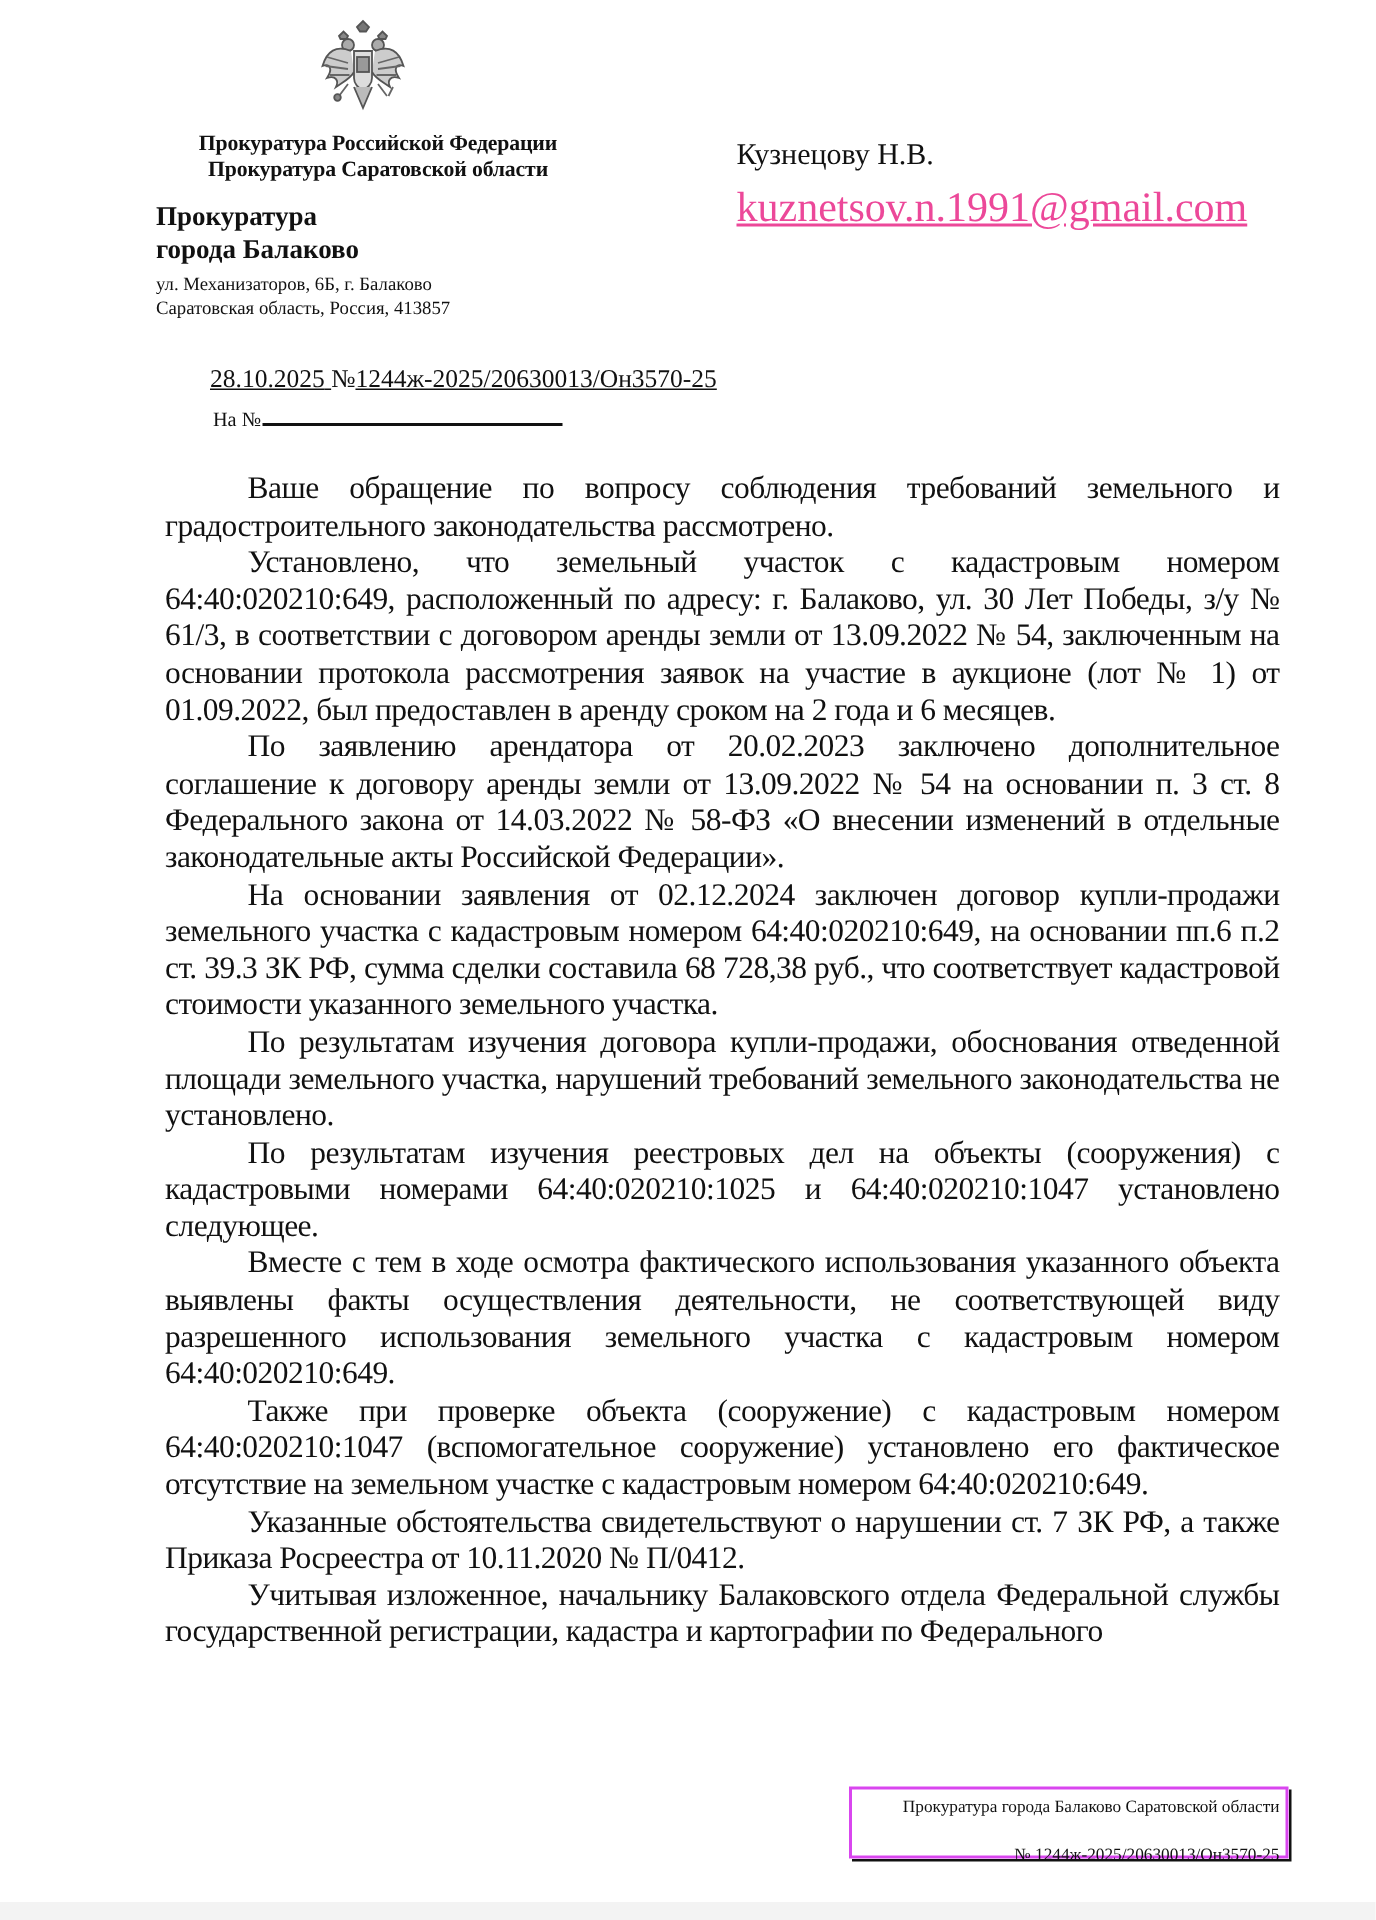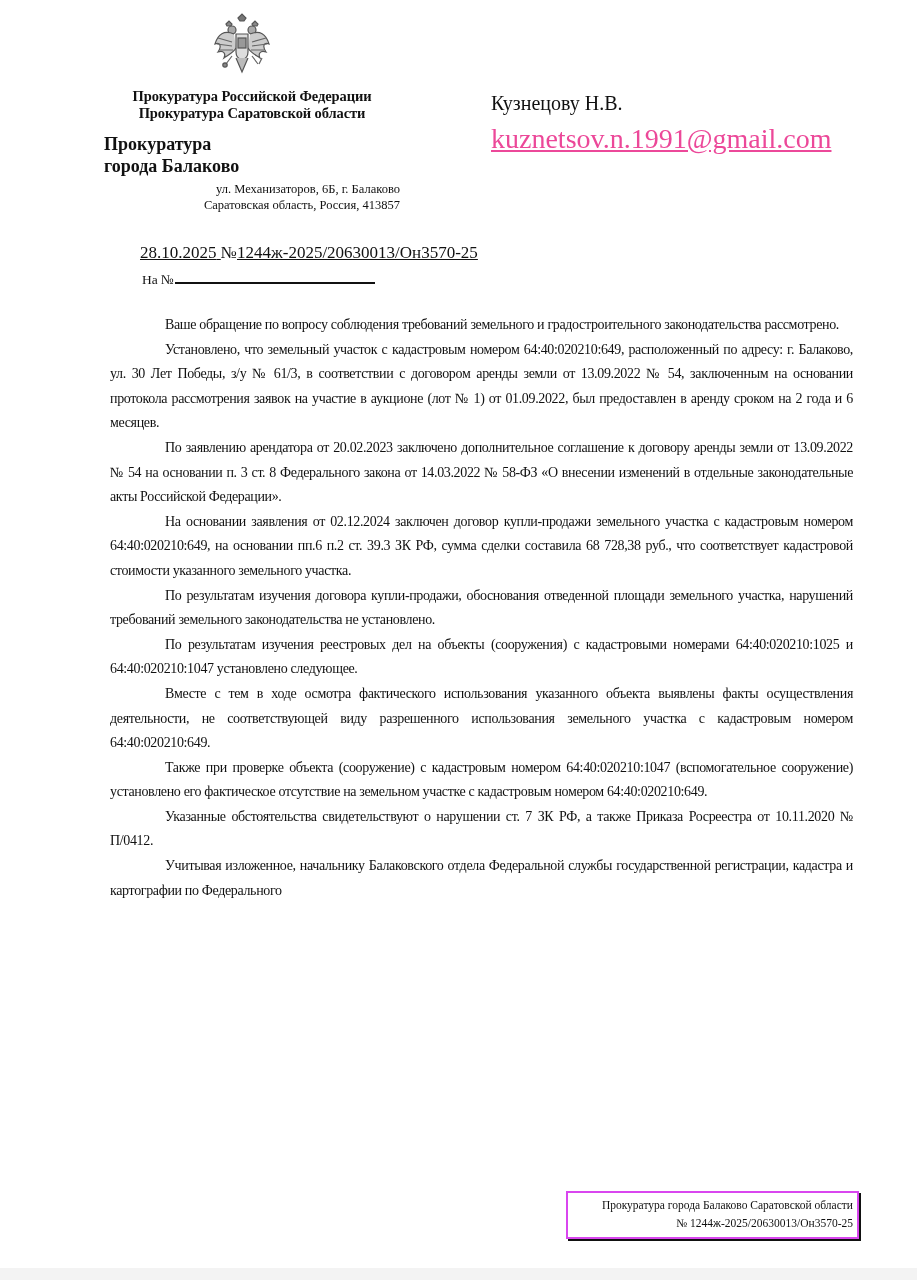--- a/index.html
+++ b/index.html
@@ -8,43 +8,43 @@
       font-family:"Liberation Serif", "DejaVu Serif", serif; color:#111;
     }
     .bottom-strip { position:absolute; left:0; top:1268px; width:917px; height:12px; background:#f3f3f3; }
 
     
     .emblem { position:absolute; left:212px; top:12px; width:60px; height:64px; }
     .org-fed { position:absolute; left:104px; top:88px; width:296px; text-align:center;
       font-weight:bold; font-size:14.5px; line-height:17px; letter-spacing:-0.1px; }
     .org-city { position:absolute; left:104px; top:133px; width:296px; text-align:left;
       font-weight:bold; font-size:18px; line-height:22px; }
-    .org-addr { position:absolute; left:104px; top:181px; width:296px; text-align:right;
+    .org-addr { position:absolute; left:104px; top:181px; width:296px; text-align:left;
       font-size:12.5px; line-height:16px; }
 
     .regline { position:absolute; left:136px; top:244px; font-size:17px; line-height:17px; white-space:nowrap; }
     .regline .u { text-decoration:underline; }
     .regline .date { padding-left:4px; }
     .naline { position:absolute; left:142px; top:270px; font-size:13.5px; line-height:17px; white-space:nowrap; }
     .naline .blank { display:inline-block; width:200px; border-bottom:2px solid #111; height:12px; vertical-align:baseline; margin-left:1px; }
 
     
     .addressee { position:absolute; left:491px; top:91px; font-size:20px; line-height:24px; }
     .email { position:absolute; left:491px; top:127px; font-size:28px; line-height:24px; color:#ec4899; text-decoration:underline; }
 
     
     .body-text { position:absolute; left:110px; top:313px; width:743px;
-      font-size:14px; line-height:24.6px; text-align:justify; letter-spacing:-0.35px; word-spacing:0px; }
+      font-size:21px; line-height:24.6px; text-align:justify; letter-spacing:-0.35px; word-spacing:0px; }
     .body-text p { margin:0; text-indent:55px; }
 
     
     .stamp { position:absolute; left:566px; top:1191px; width:281px; height:44px;
       border:2px solid #d946ef; box-shadow:2px 2px 0 #111; padding:0 4px; box-sizing:content-box; }
     .stamp .l1 { font-size:11.5px; line-height:14px; text-align:right; margin-top:5px; white-space:nowrap; }
-    .stamp .l2 { font-size:11.5px; line-height:14px; text-align:right; margin-top:4px; white-space:nowrap; }
+    .stamp .l2 { font-size:11.5px; line-height:14px; text-align:right; margin-top:18px; white-space:nowrap; }
   </style>
 </head>
 <body>
 
 <div class="emblem">
   <svg width="60" height="64" viewBox="0 0 60 64" xmlns="http://www.w3.org/2000/svg">
     <g fill="none" stroke="#555" stroke-width="1.2">
 
       <path d="M26 6 L30 2 L34 6 L32 9 L28 9 Z" fill="#777"></path>
       <path d="M14 12 l3 -3 l3 3 l-1 2 h-4 z" fill="#888"></path>

